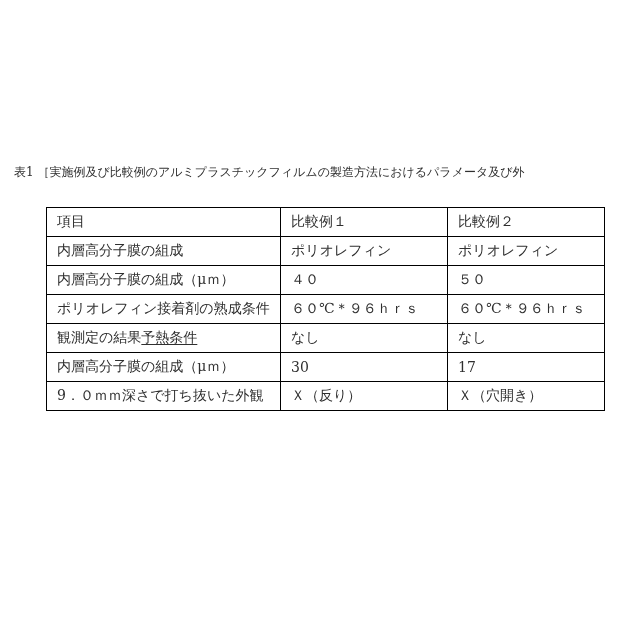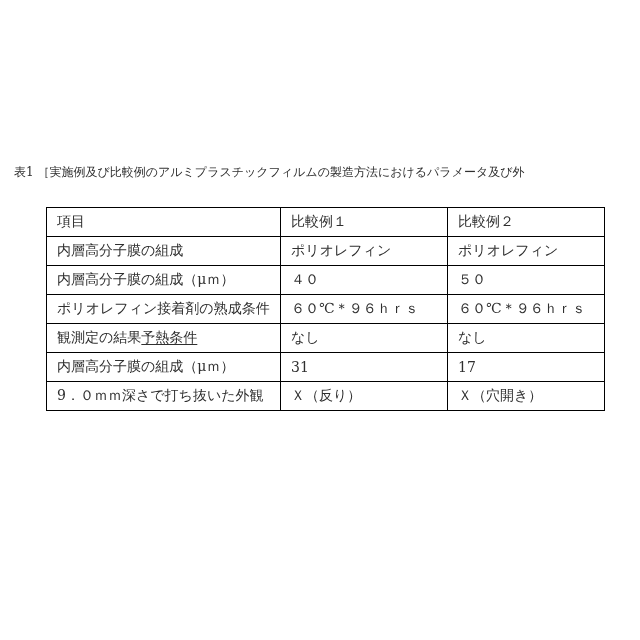--- a/index.html
+++ b/index.html
@@ -97,21 +97,21 @@
 
       <tr>
         <td><span>観測定の結果</span><span class="u-part">予熱条件</span></td>
         <td>なし</td>
         <td>なし</td>
       </tr>
 
 
       <tr>
         <td>内層高分子膜の組成（μｍ）</td>
-        <td>31</td>
+        <td>30</td>
         <td>17</td>
       </tr>
 
       <tr>
         <td>9．０ｍｍ深さで打ち抜いた外観</td>
         <td>Ｘ（反り）</td>
         <td>Ｘ（穴開き）</td>
       </tr>
     </tbody>
   </table>

